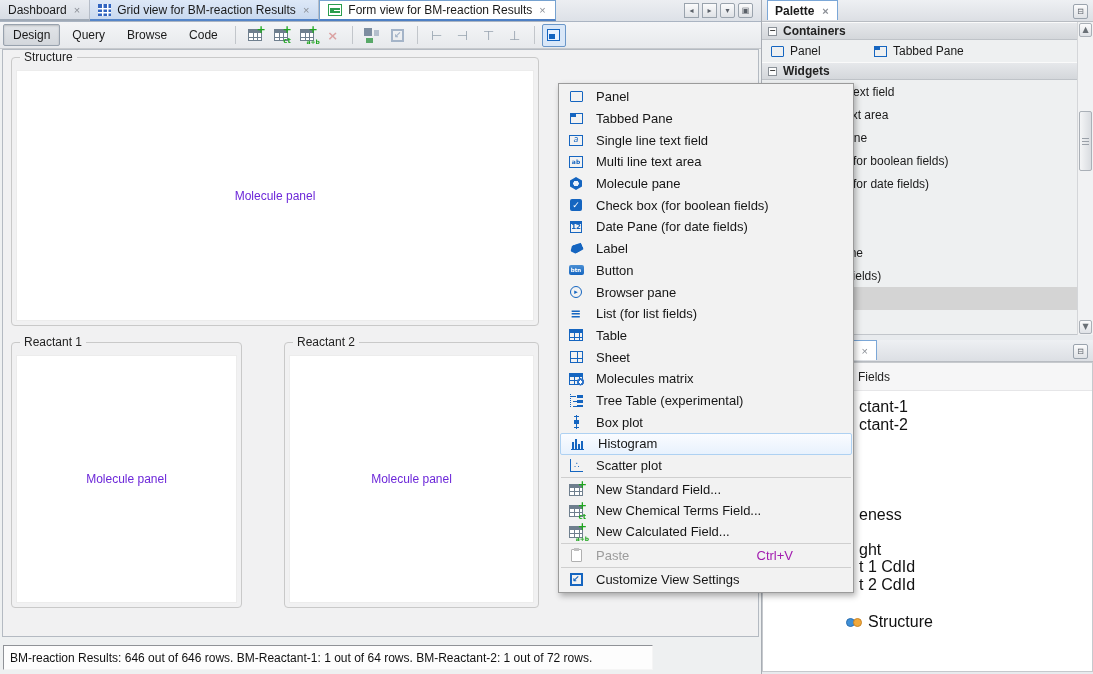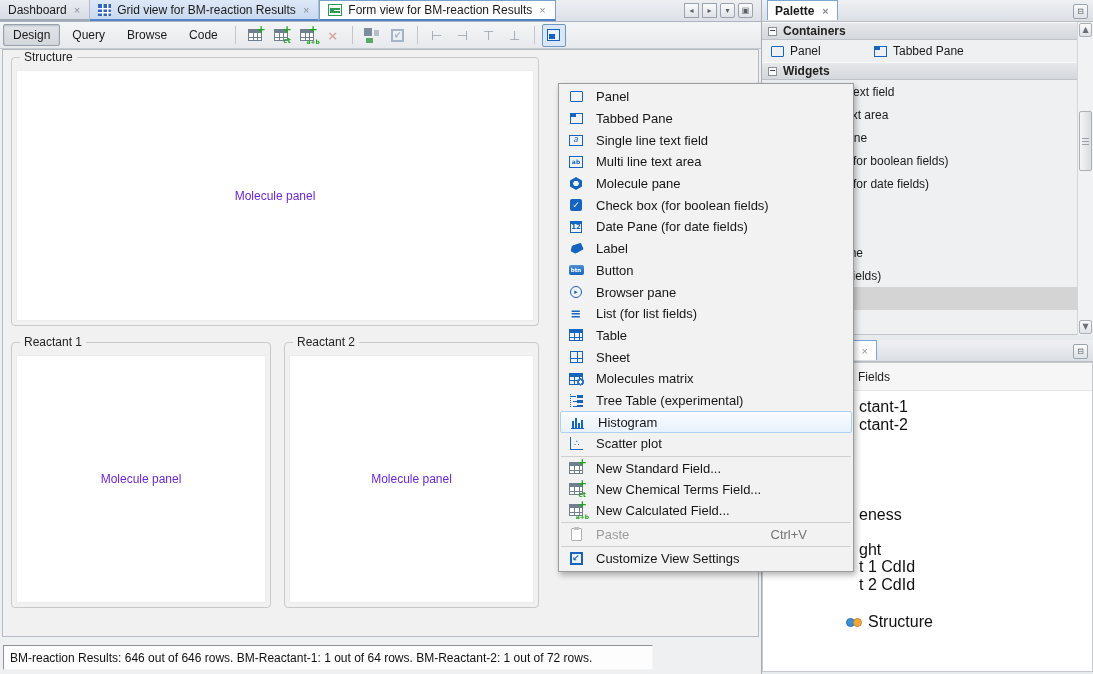--- a/index.html
+++ b/index.html
@@ -32,21 +32,21 @@
   .tool-toggle{border:1px solid #6a96c8;background:#d9e7f8}
 
   
   #canvas{position:absolute;left:2px;top:49px;width:757px;height:588px;
     border:1px solid #b4bac2;background:#f1f1f2}
   .tpanel{position:absolute;border:1px solid #c9c9c9;border-radius:4px}
   .ttitle{position:absolute;top:-8px;left:8px;background:#f1f1f2;padding:0 4px;font-size:12px;color:#222}
   .tinner{position:absolute;left:4px;right:4px;top:12px;bottom:4px;background:#fff;border:1px solid #ececec;
     display:flex;align-items:center;justify-content:center;font-size:12px;color:#6d28d9}
   #panel-structure{left:8px;top:7px;width:528px;height:269px}
-  #panel-reactant1{left:8px;top:292px;width:260px;height:266px}
+  #panel-reactant1{left:8px;top:292px;width:231px;height:266px}
   #panel-reactant2{left:281px;top:292px;width:255px;height:266px}
 
   
   #status-strip{position:absolute;left:0;top:638px;width:761px;height:36px;background:#eef0f1}
   #statusbar-box{position:absolute;left:3px;top:7px;width:650px;height:25px;background:#fdfdfd;
     border:1px solid #8f9297;border-right-color:#f5f5f5;border-bottom-color:#f5f5f5;
     display:flex;align-items:center;padding:0 6px;font-size:12px;color:#111}
 
   
   #right-col{position:absolute;left:761px;top:0;width:332px;height:674px;border-left:1px solid #a8adb4;background:#e8ebee}
@@ -83,21 +83,21 @@
   .frow{position:absolute;display:flex;align-items:center;gap:2px;font-size:16px;color:#111;white-space:nowrap}
 
   
   #context-menu{position:absolute;left:558px;top:83px;width:296px;z-index:50;background:#f2f2f2;
     border:1px solid #9b9b9b;padding:2px 0;box-shadow:2px 3px 6px rgba(0,0,0,.3)}
   .mrow{height:21.7px;display:flex;align-items:center;padding:0 7px;font-size:13px;color:#161616;position:relative;cursor:pointer}
   .mrow.small{height:21px}
   .mrow.hl{background:linear-gradient(#fafcff,#e8f2fd);border:1px solid #aed1f2;border-radius:2px;margin:0 1px}
   .mrow.disabled{color:#9c9c9c;cursor:default}
   .mic{width:20px;display:flex;justify-content:center;margin-right:10px;flex:none}
-  .mshort{position:absolute;right:46px;color:#737373}
+  .mshort{position:absolute;right:60px;color:#a21caf}
   .msep{height:1px;background:#cfcfcf;margin:1px 2px}
 
   
   .ic{display:inline-flex;align-items:center;justify-content:center;flex:none;color:#1565c0;line-height:1;
       font-family:"DejaVu Sans",sans-serif}
   .ic-grid-view{width:13px;height:12px;background:
     linear-gradient(#fff,#fff) 4px 0/1.5px 12px no-repeat,
     linear-gradient(#fff,#fff) 8.5px 0/1.5px 12px no-repeat,
     linear-gradient(#fff,#fff) 0 4px/13px 1.5px no-repeat,
     linear-gradient(#fff,#fff) 0 8.5px/13px 1.5px no-repeat,#3064c0}
@@ -482,20 +482,26 @@
           <span class="ic ic-molecules-matrix"></span>
         </span>
         <span class="mlbl">Molecules matrix</span>
       </div>
       <div class="mrow">
         <span class="mic">
           <span class="ic ic-tree-table"></span>
         </span>
         <span class="mlbl">Tree Table (experimental)</span>
       </div>
+      <div class="mrow">
+        <span class="mic">
+          <span class="ic ic-box-plot"></span>
+        </span>
+        <span class="mlbl">Box plot</span>
+      </div>
       <div class="mrow hl">
         <span class="mic">
           <span class="ic ic-histogram"></span>
         </span>
         <span class="mlbl">Histogram</span>
       </div>
       <div class="mrow">
         <span class="mic">
           <span class="ic ic-scatter-plot">∴</span>
         </span>

